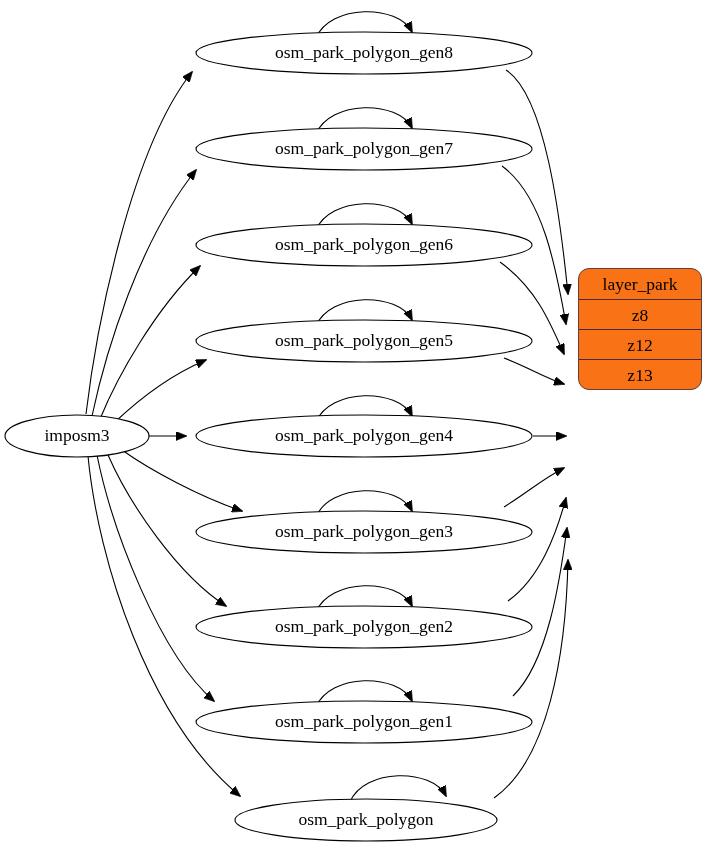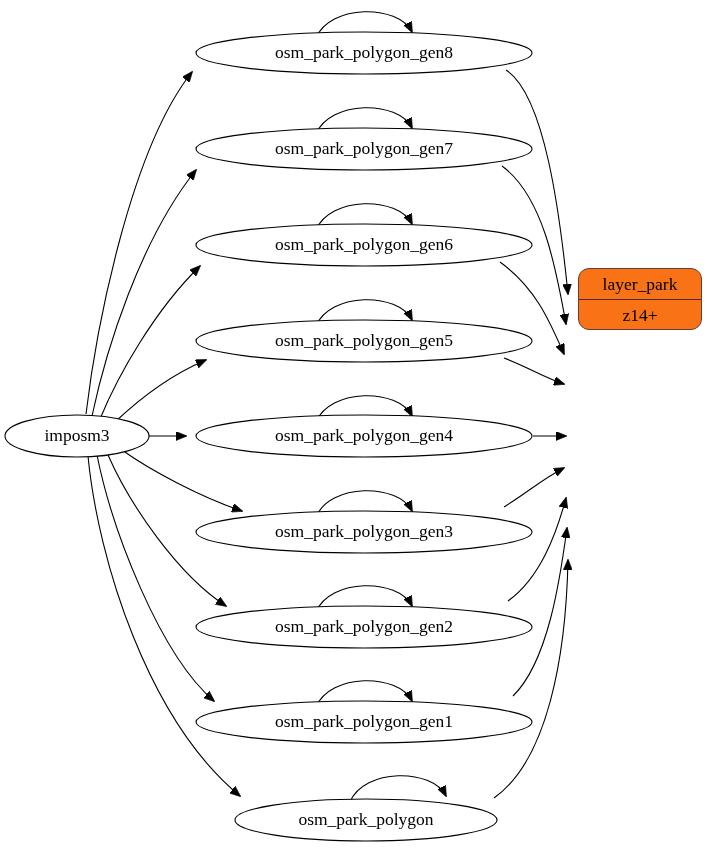--- a/index.html
+++ b/index.html
@@ -106,16 +106,18 @@
       <text class="nodelabel" x="364" y="723">osm_park_polygon_gen1</text>
     </g>
     <g>
       <ellipse class="ell" cx="366" cy="820" rx="131" ry="21"></ellipse>
       <text class="nodelabel" x="366" y="821">osm_park_polygon</text>
     </g>
   </svg>
 
   <div id="parktable">
     <div class="trow hdr">layer_park</div>
-    <div class="trow">z14+</div>
+    <div class="trow">z8</div>
+    <div class="trow">z12</div>
+    <div class="trow">z13</div>
   </div>
 
 </div>
 
 </body></html>

